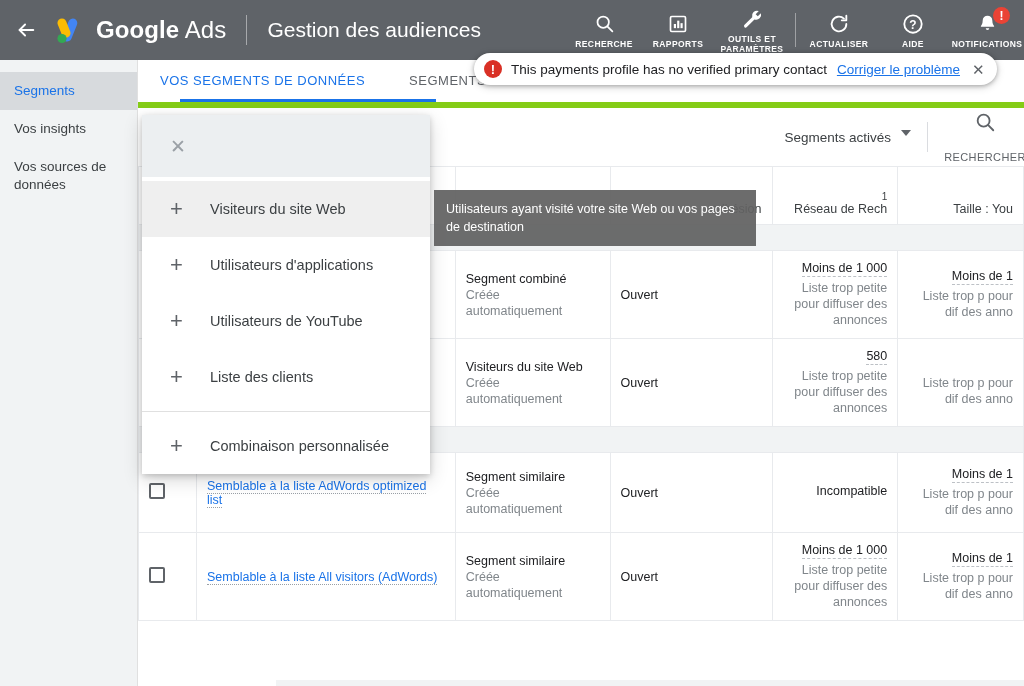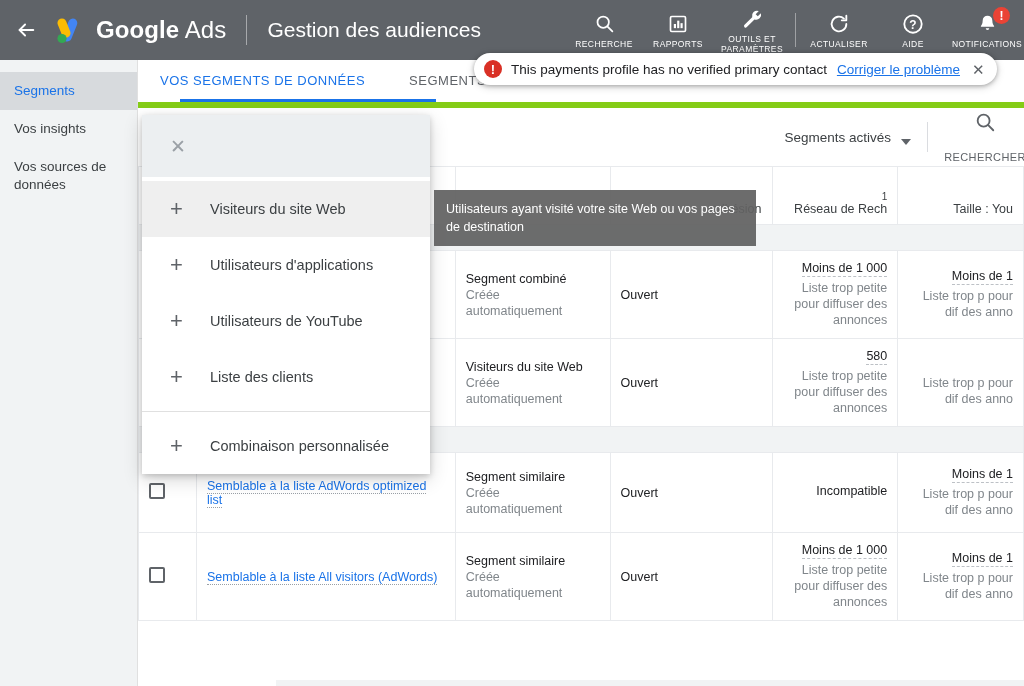--- a/index.html
+++ b/index.html
@@ -34,21 +34,21 @@
   .page-title { font-size: 21px; font-weight: 500; white-space: nowrap; }
   .topbar-spacer { flex: 1 1 auto; }
   .tool-group { display: flex; align-items: center; height: 60px; }
   .tool {
     width: 74px; height: 60px; display: flex; flex-direction: column;
     align-items: center; justify-content: center; cursor: pointer; position: relative;
   }
   .tool .ico { height: 24px; display:flex; align-items:center; justify-content:center; }
   .tool .lbl {
     font-size: 8.5px; letter-spacing: .4px; margin-top: 3px; text-align: center;
-    line-height: 10px; white-space: pre-line; text-transform: uppercase;
+    line-height: 10px; white-space: pre-line; text-transform: uppercase; font-weight: bold;
   }
   .tool-div { width: 1px; height: 34px; background: rgba(255,255,255,.4); margin: 0 6px; }
   .notif-dot {
     position: absolute; top: 7px; right: 14px; width: 17px; height: 17px;
     border-radius: 50%; background: #ea4335; color: #fff; font-size: 12px;
     font-weight: bold; display: flex; align-items: center; justify-content: center;
     line-height: 1;
   }
 
   
@@ -104,21 +104,21 @@
   .tab-underline {
     position: absolute; bottom: 0; left: 42px; width: 256px; height: 3px; background: #1a73e8;
   }
 
   
   .table-toolbar {
     height: 58px; display: flex; align-items: center; justify-content: flex-end;
     padding-right: 0; background: #fff;
   }
   .filter-select {
-    display: flex; align-items: flex-end; font-size: 13.5px; color: #3c4043;
+    display: flex; align-items: flex-start; font-size: 13.5px; color: #3c4043;
     cursor: pointer; margin-right: 16px;
   }
   .caret {
     width: 0; height: 0; border-left: 5px solid transparent; border-right: 5px solid transparent;
     border-top: 6px solid #5f6368; margin-left: 10px;
   }
   .tb-div { width: 1px; height: 30px; background: #dadce0; margin-right: 18px; }
   .search-tool {
     display: flex; flex-direction: column; align-items: center; cursor: pointer;
     width: 78px;

